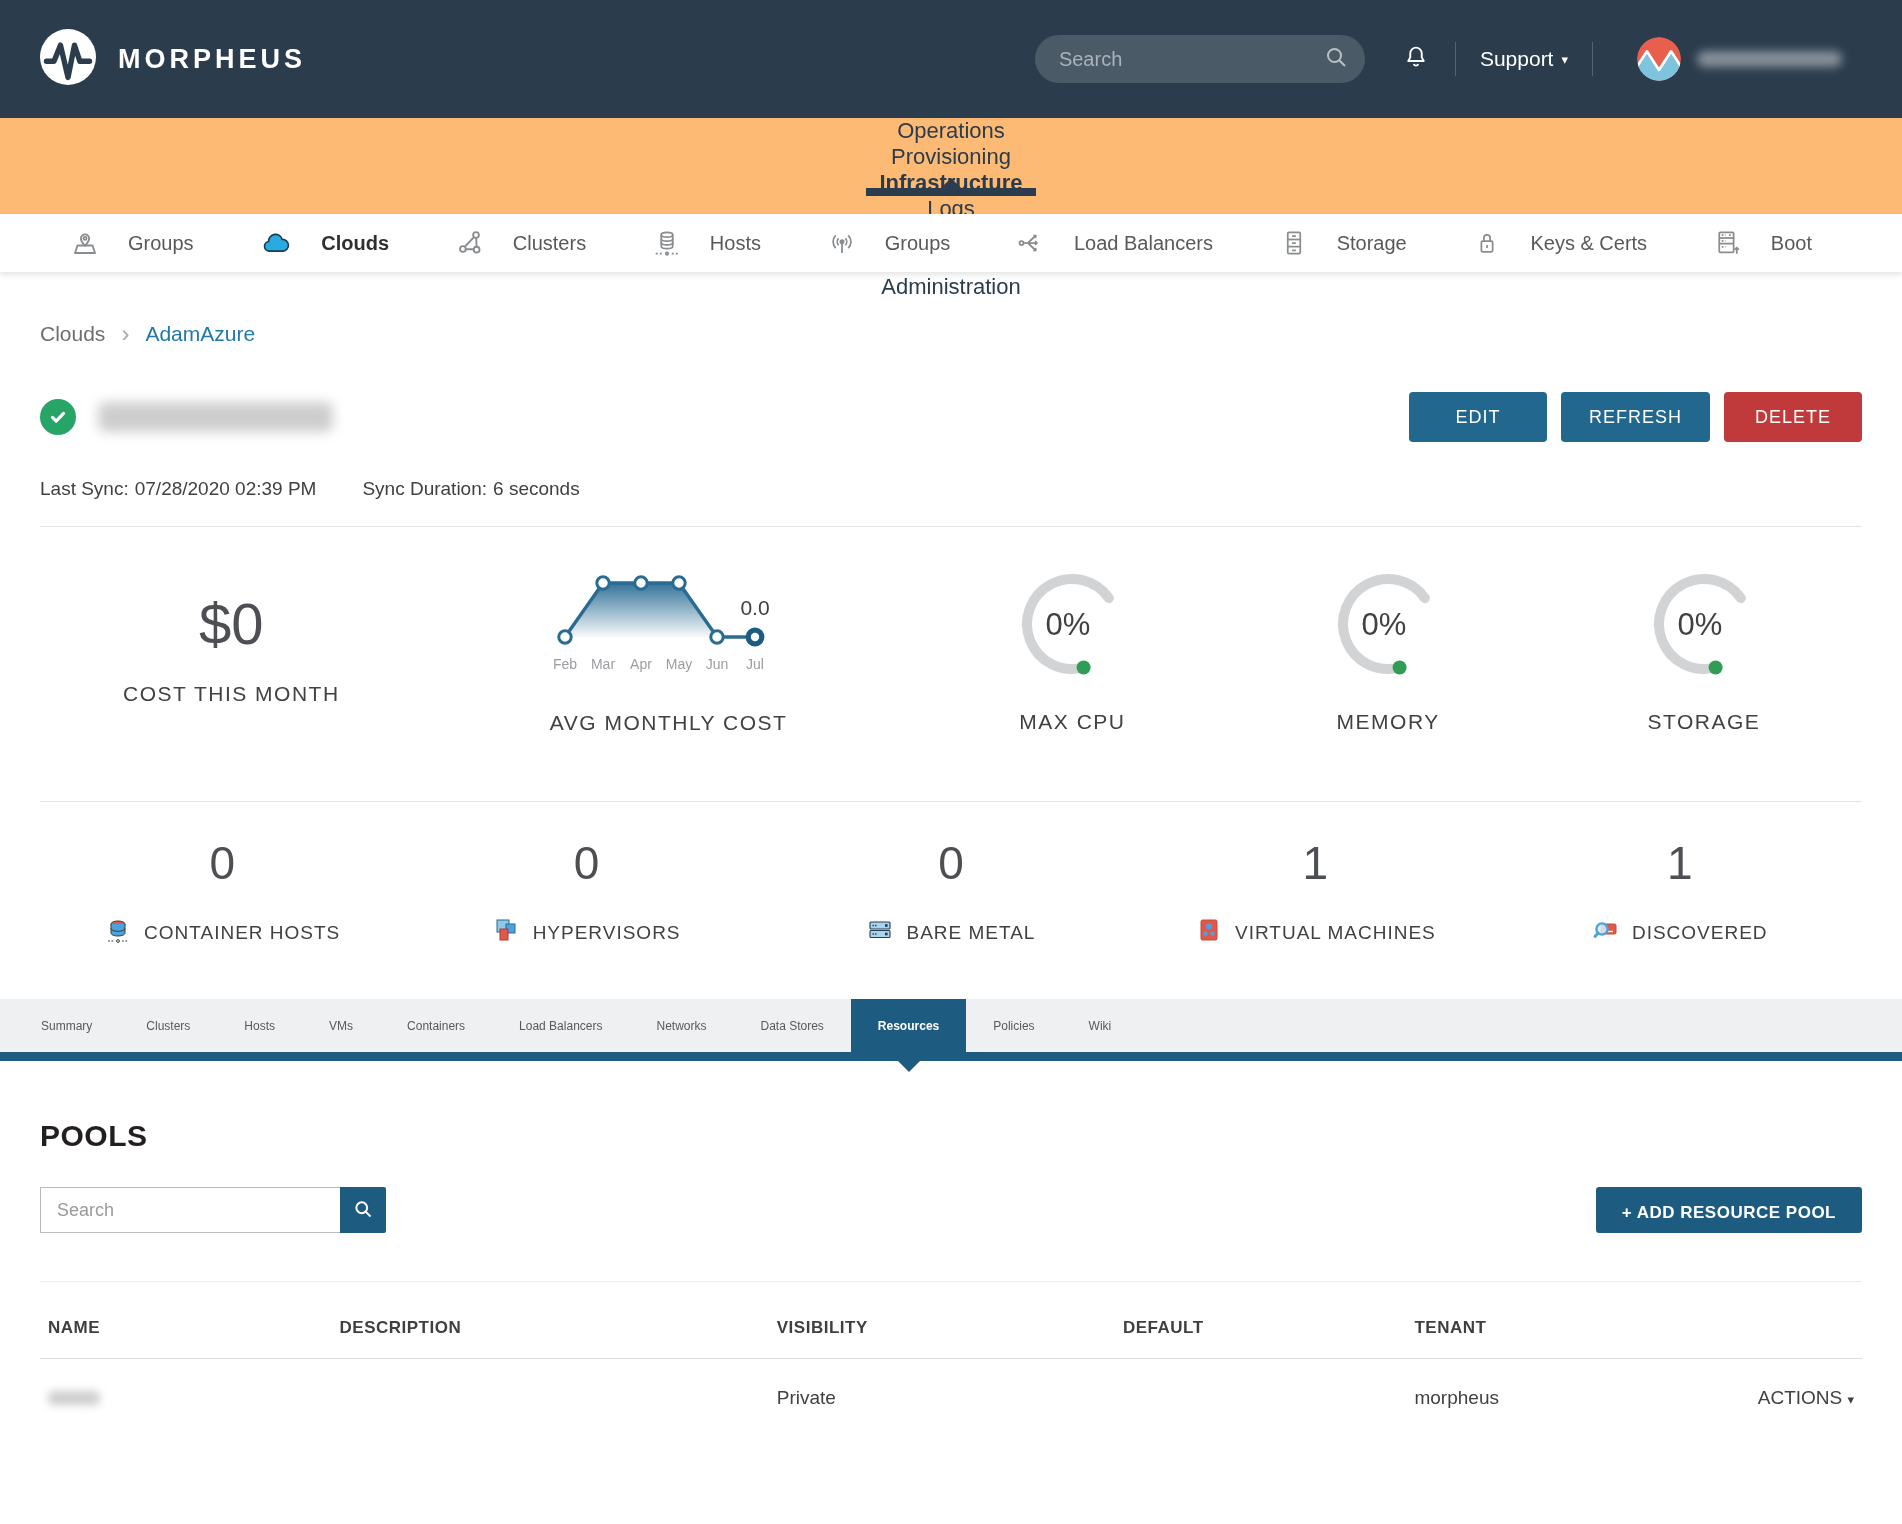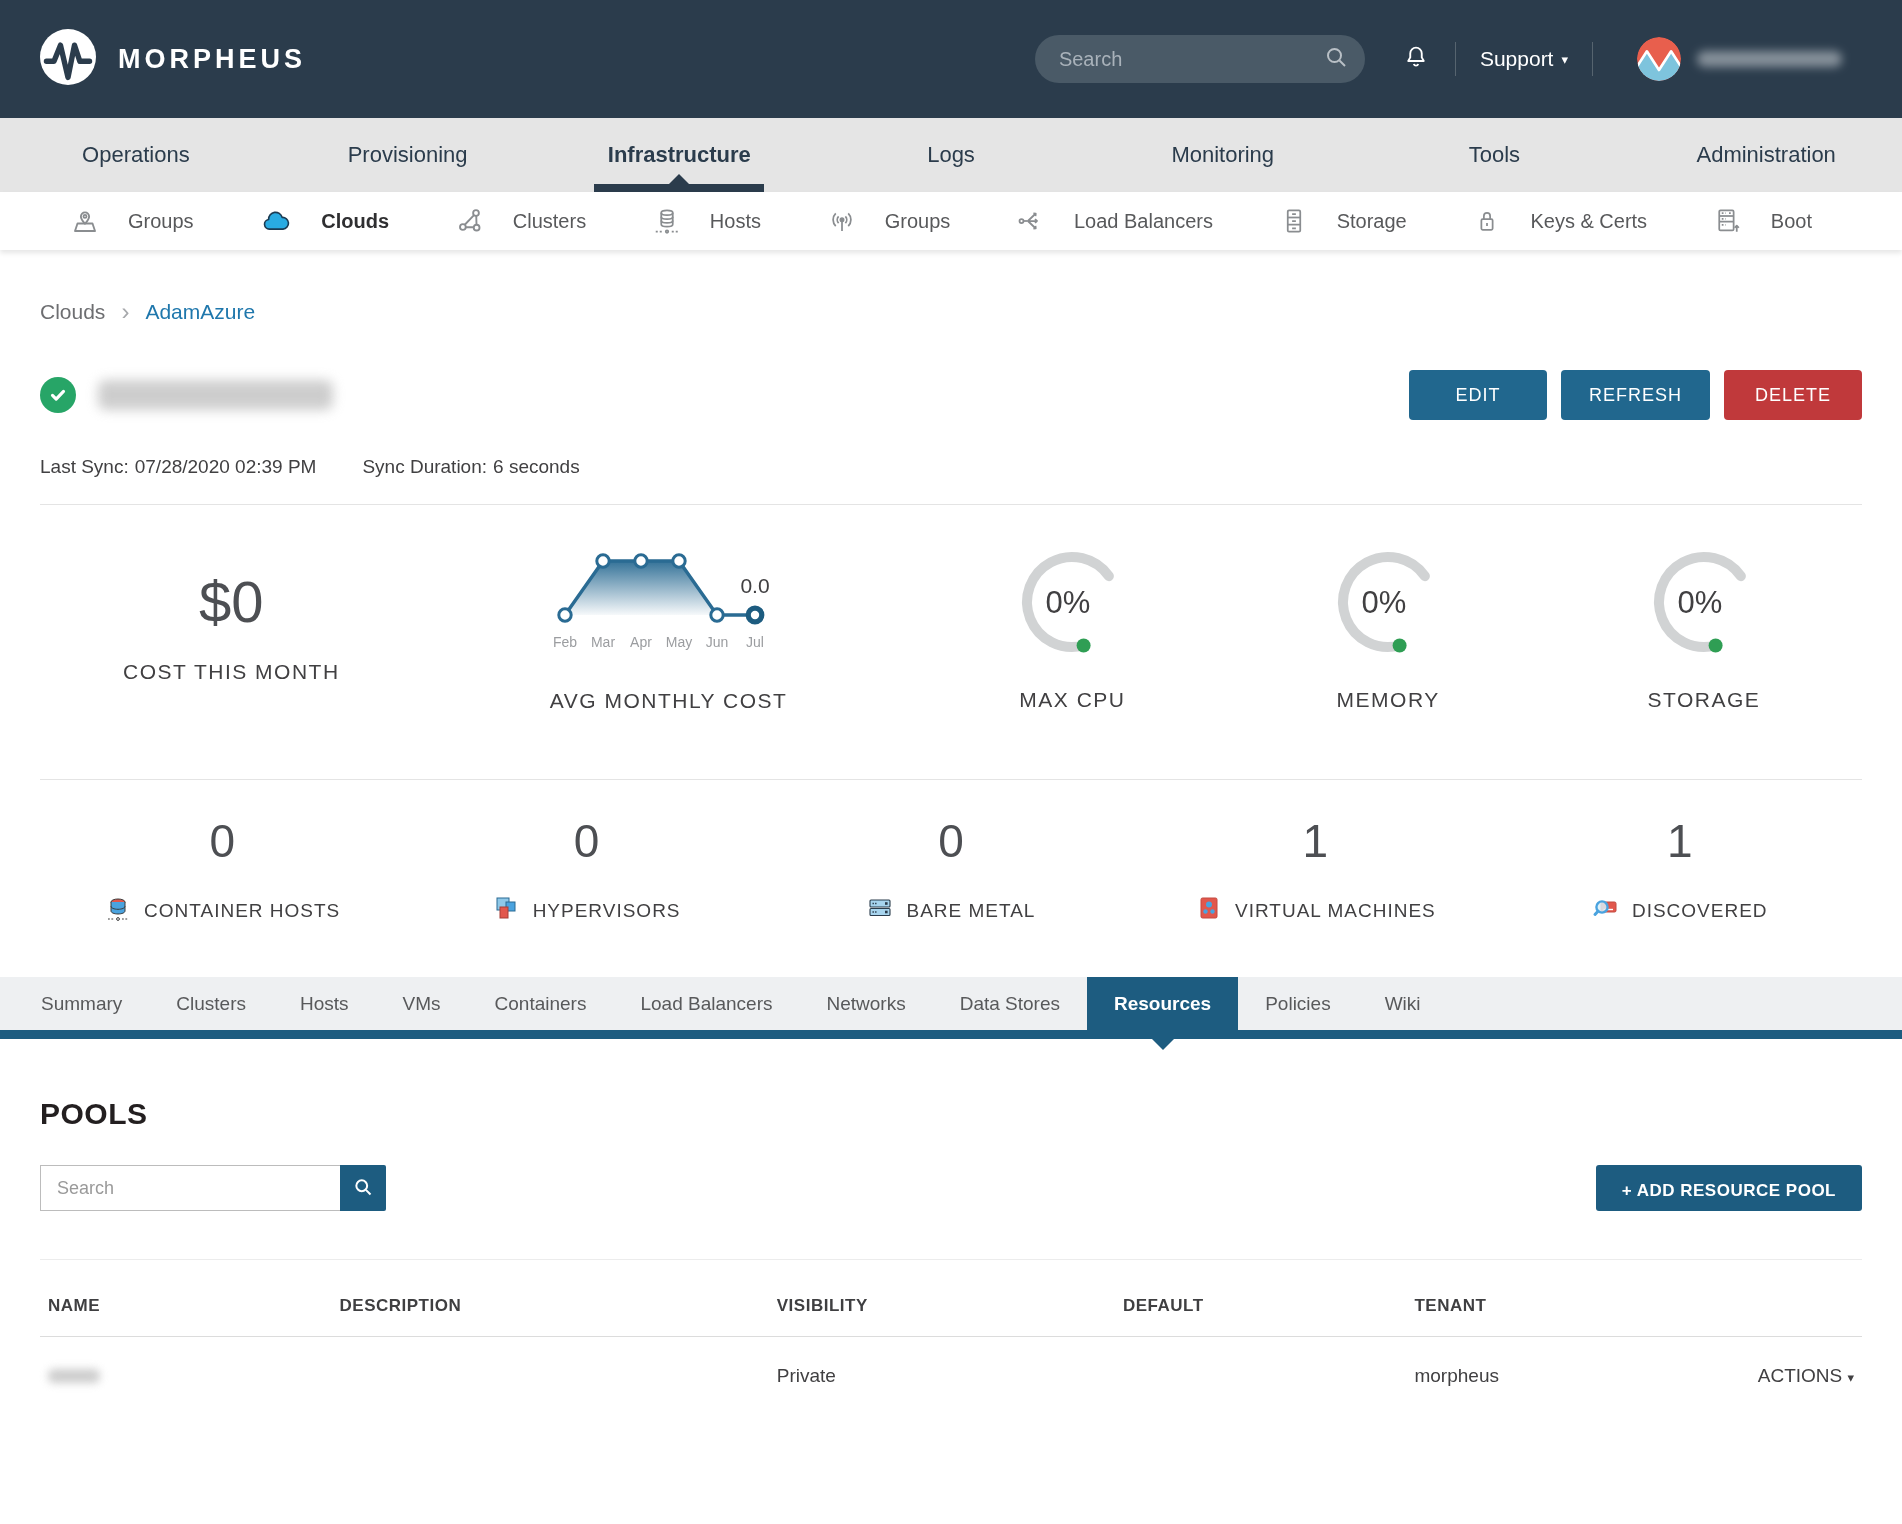--- a/index.html
+++ b/index.html
@@ -19,21 +19,21 @@
   .hdr-search input::placeholder { color:#a9b2ba; }
   .hdr-divider { width:1px; height:34px; background:#56646f; margin:0 24px; }
   .bell { margin-left:36px; cursor:pointer; }
   .support { color:#fff; font-size:21px; display:flex; align-items:center; gap:8px; cursor:pointer; }
   .caret { font-size:13px; color:#fff; }
   .avatar { width:44px; height:44px; border-radius:50%; overflow:hidden; margin-left:20px; }
   .username-blur { width:145px; height:16px; background:#b7bec4; opacity:.65;
     border-radius:8px; filter:blur(5px); margin-left:16px; }
 
   
-  .mainnav { height:74px; background:#e5e5e5; display:flex; align-items:stretch; }
+  .mainnav { height:96px; background:#fdba74; display:flex; align-items:stretch;flex-direction:column; }
   .mainnav-item { flex:1; display:flex; align-items:center; justify-content:center;
     font-size:22px; color:#2b3c4c; position:relative; cursor:pointer; }
   .mainnav-item.active { font-weight:bold; }
   .mainnav-item.active::after { content:""; position:absolute; bottom:0; left:50%;
     transform:translateX(-50%); width:170px; height:8px; background:#2b3c4c; }
   .mainnav-item.active::before { content:""; position:absolute; bottom:8px; left:50%;
     transform:translateX(-50%); border-left:10px solid transparent;
     border-right:10px solid transparent; border-bottom:10px solid #2b3c4c; }
 
   
@@ -82,21 +82,21 @@
   
   .counts-row { display:flex; padding:34px 0 40px; }
   .count-cell { width:20%; display:flex; flex-direction:column; align-items:center; }
   .count-value { font-size:46px; color:#4d4f53; }
   .count-bottom { margin-top:26px; display:flex; align-items:center; gap:12px;
     font-size:19px; letter-spacing:1px; color:#414042; }
 
   
   .tabs { margin-top:10px; position:relative; }
   .tab-row { background:#eef0f2; display:flex; align-items:stretch; height:53px; padding-left:14px; }
-  .tab { display:flex; align-items:center; padding:0 27px; font-size:19px;
+  .tab { display:flex; align-items:center; padding:0 27px; font-size:12px;
     color:#58595b; cursor:pointer; position:relative; white-space:nowrap; }
   .tab.active { background:#1d5c80; color:#fff; font-weight:bold; }
   .tab.active::after { content:""; position:absolute; top:calc(100% + 9px); left:50%;
     transform:translateX(-50%); border-left:11px solid transparent;
     border-right:11px solid transparent; border-top:11px solid #1d5c80; z-index:3; }
   .tab-bar { height:9px; background:#1d5c80; }
 
   
   .pools-title { margin-top:58px; font-size:30px; font-weight:600; letter-spacing:.5px; color:#231f20; }
   .pools-toolbar { margin-top:34px; display:flex; align-items:center; }

